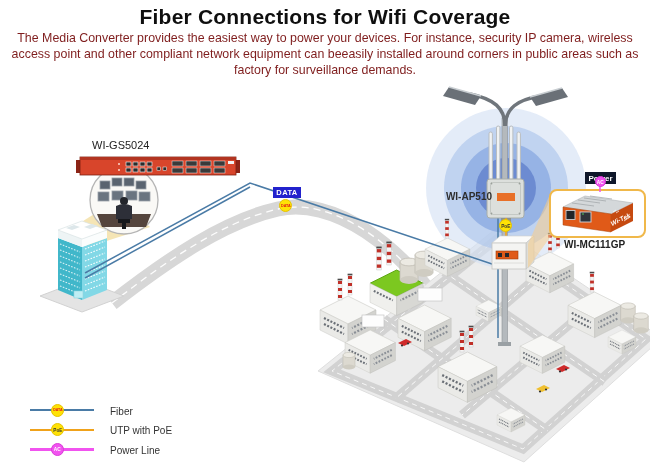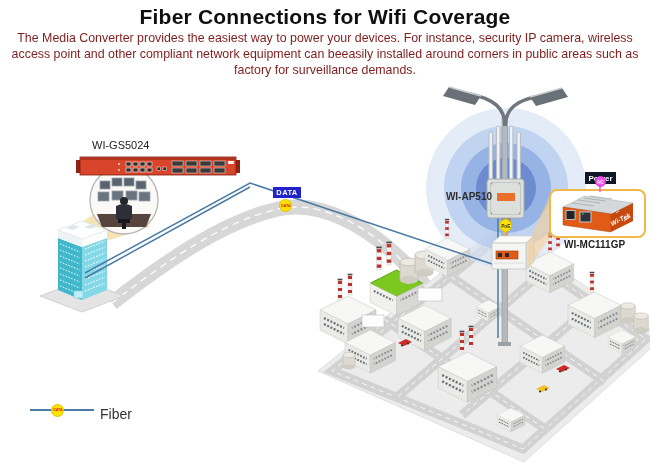--- a/index.html
+++ b/index.html
@@ -47,21 +47,21 @@
   .legend-line.poe{background:#f0a21a;height:2px}
   .legend-line.power{background:#f153ef;height:2.5px}
   .legend-dot{position:absolute;left:21px;top:2.5px;width:13px;height:13px;border-radius:50%;
     display:flex;align-items:center;justify-content:center;font-weight:bold;box-sizing:border-box}
   .legend-dot.yellow{background:#ffe205;border:1px solid #e6c300}
   .legend-dot.magenta{background:#f153ef;border:1px solid #da3ad8;color:#fff}
   .legend-dot span{font-size:6px;line-height:1}
   .legend-dot.d1{color:#e01818}.legend-dot.d1 span{transform:scale(.6)}
   .legend-dot.d2{color:#333}.legend-dot.d2 span{transform:scale(.78)}
   .legend-dot.d3 span{transform:scale(.8)}
-  .legend-label{position:absolute;left:70px;top:4.5px;font-size:14px;color:#333}
+  .legend-label{position:absolute;left:80px;top:4.5px;font-size:10px;color:#333}
 </style>
 </head>
 <body>
 
 <div class="stage">
 
   <svg class="art" width="650" height="465" viewBox="0 0 650 465">
 
     <polygon points="72,228 118,199 150,227 88,247" fill="#f3e0a8" opacity="0.85"></polygon>
 
@@ -340,15 +340,29 @@
   </div>
 
   <div class="legend">
     <div class="legend-row">
       <div class="legend-line fiber"></div>
       <div class="legend-dot yellow d1">
         <span>DATA</span>
       </div>
       <div class="legend-label">Fiber</div>
     </div>
+    <div class="legend-row">
+      <div class="legend-line poe"></div>
+      <div class="legend-dot yellow d2">
+        <span>PoE</span>
+      </div>
+      <div class="legend-label">UTP with PoE</div>
+    </div>
+    <div class="legend-row">
+      <div class="legend-line power"></div>
+      <div class="legend-dot magenta d3">
+        <span>AC</span>
+      </div>
+      <div class="legend-label">Power Line</div>
+    </div>
   </div>
 
 </div>
 
 </body></html>

